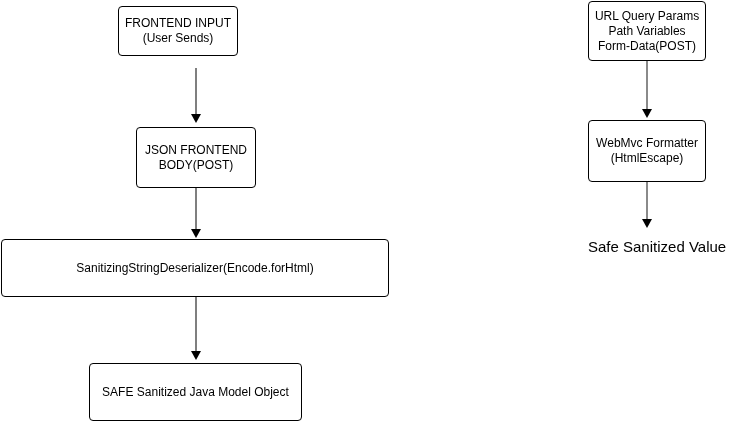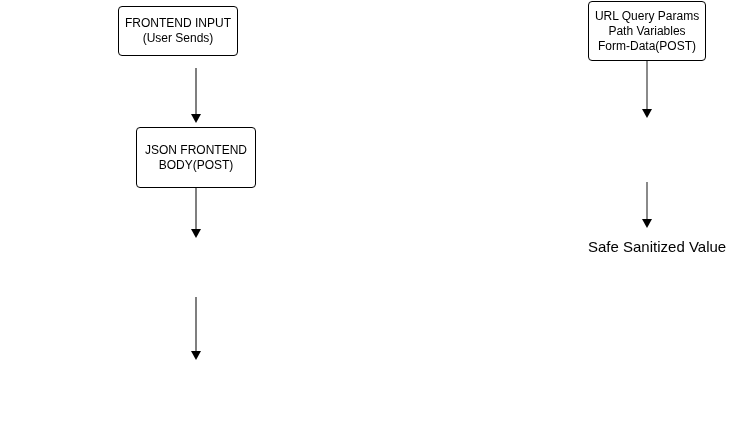--- a/index.html
+++ b/index.html
@@ -87,38 +87,48 @@
   <div class="node" style="left:136px; top:127px; width:120px; height:61px;">
     <span class="node-label">JSON FRONTEND
 BODY(POST)</span>
   </div>
 
   <div class="arrow" style="left:190px; top:188px; height:50px;">
     <div class="shaft"></div>
     <div class="head"></div>
   </div>
 
+  <div class="node" style="left:1px; top:239px; width:388px; height:58px;">
+    <span class="node-label">SanitizingStringDeserializer(Encode.forHtml)</span>
+  </div>
 
   <div class="arrow" style="left:190px; top:297px; height:63px;">
     <div class="shaft"></div>
     <div class="head"></div>
   </div>
 
+  <div class="node" style="left:89px; top:363px; width:213px; height:58px;">
+    <span class="node-label">SAFE Sanitized Java Model Object</span>
+  </div>
 
   <div class="node" style="left:588px; top:1px; width:118px; height:60px;">
     <span class="node-label">URL Query Params
 Path Variables
 Form-Data(POST)</span>
   </div>
 
   <div class="arrow gray" style="left:641px; top:61px; height:57px;">
     <div class="shaft"></div>
     <div class="head"></div>
   </div>
 
+  <div class="node" style="left:588px; top:120px; width:118px; height:62px;">
+    <span class="node-label">WebMvc Formatter
+(HtmlEscape)</span>
+  </div>
 
   <div class="arrow gray" style="left:641px; top:182px; height:46px;">
     <div class="shaft"></div>
     <div class="head"></div>
   </div>
 
   <div class="free-label" style="left:588px; top:239px; width:132px;">Safe Sanitized Value</div>
 
 </div>
 

